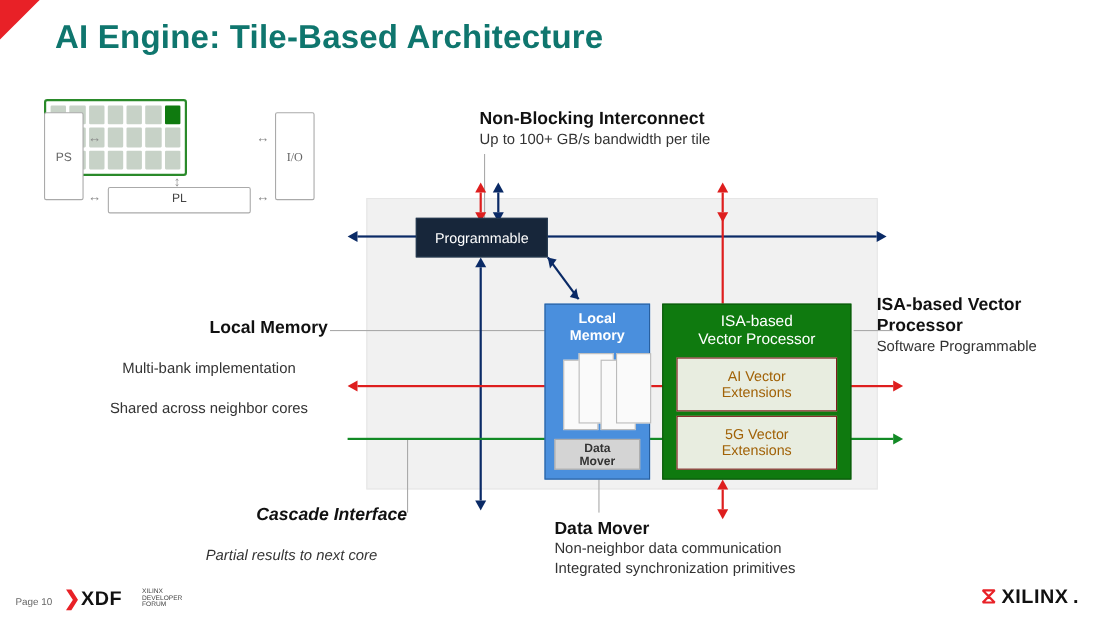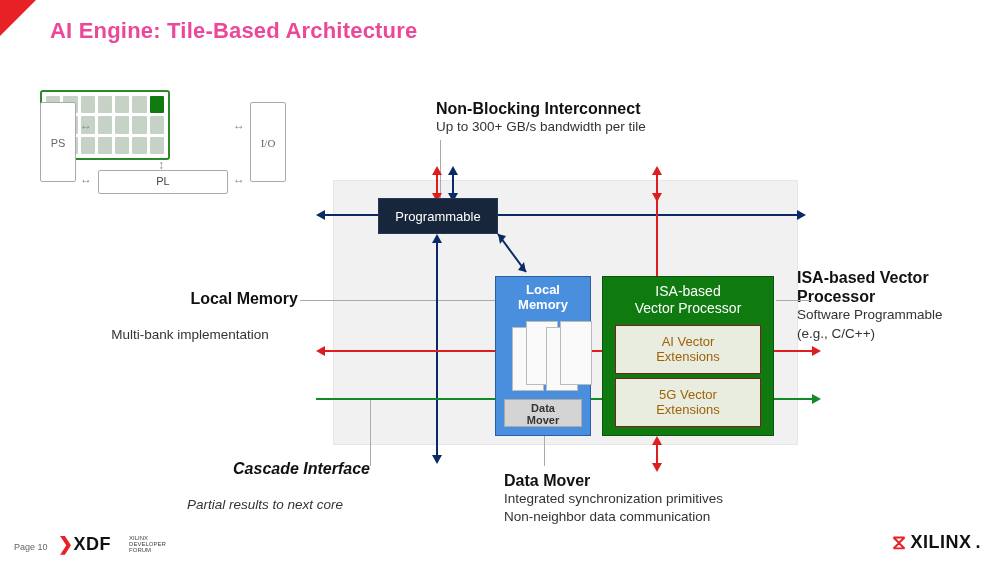--- a/index.html
+++ b/index.html
@@ -1,18 +1,18 @@
 <!DOCTYPE html>
 <html><head>
 <meta charset="utf-8">
 <style>
   * { box-sizing: border-box; margin: 0; padding: 0; }
   html, body { width: 999px; height: 564px; font-family: Arial, Helvetica, sans-serif; background: #fff; position: relative; overflow: hidden; }
   .red-corner { position: absolute; top: 0; left: 0; width: 0; height: 0; border-top: 36px solid #e82127; border-right: 36px solid transparent; }
-  .title { position: absolute; top: 18px; left: 50px; font-size: 22px; font-weight: bold; color: #ec4899; letter-spacing: .2px; }
+  .title { position: absolute; top: 18px; left: 50px; font-size: 30px; font-weight: bold; color: #0f766e; letter-spacing: .2px; }
 
   
   .overview { position: absolute; top: 90px; left: 40px; width: 250px; height: 120px; }
   .ov-box { position: absolute; border: 1px solid #aaa; background: #fff; border-radius: 2px; }
   .ov-ps { left: 0; top: 12px; width: 36px; height: 80px; } .ov-ps span { display:block; text-align:center; padding-top:34px; font-size:11px; color:#666; }
   .ov-io { left: 210px; top: 12px; width: 36px; height: 80px; } .ov-io span { display:block; text-align:center; padding-top:34px; font-size:11px; color:#666;font-family:Liberation Serif, serif; }
   .ov-grid { left: 58px; top: 0; width: 130px; height: 70px; border: 2px solid #2a8a2a; border-radius:3px; padding:4px; display:grid; grid-template-columns: repeat(7,1fr); grid-template-rows: repeat(3,1fr); gap:3px; background:#fff;}
   .ov-grid div { background:#c7d2c7; border-radius:1px; }
   .ov-grid div.hi { background:#0f7a0f; }
   .ov-pl { left:58px; top: 80px; width:130px; height:24px; text-align:center; font-size:11px; color:#444; padding-top:4px;}
@@ -200,49 +200,49 @@
     <span>Extensions</span>
   </div>
   <div class="ext">
     <span>5G Vector</span><br>
     <span>Extensions</span>
   </div>
 </div>
 
 <div class="callout" style="left:436px; top:100px; width:320px;">
   <div class="h">Non-Blocking Interconnect</div>
-  <div class="p">Up to 300+ GB/s bandwidth per tile</div>
+  <div class="p">Up to 100+ GB/s bandwidth per tile</div>
 </div>
 <div class="lead-v" style="left:440px; top:140px; height:58px;"></div>
 
 <div class="callout label-c" style="left:82px; top:290px; width:216px;">
   <div class="h">Local Memory</div>
   <div class="p">Multi-bank implementation</div>
+  <div class="p">Shared across neighbor cores</div>
 </div>
 <div class="lead" style="left:300px; top:300px; width:196px;"></div>
 
 <div class="callout label-c" style="left:160px; top:460px; width:210px;font-style:italic;">
   <div class="h">Cascade Interface</div>
   <div class="p">Partial results to next core</div>
 </div>
 <div class="lead-v" style="left:370px; top:400px; height:66px;"></div>
 
 <div class="callout" style="left:504px; top:460px; width:300px;margin-top:12px;">
   <div class="h">Data Mover</div>
+  <div class="p">Non-neighbor data communication</div>
   <div class="p">Integrated synchronization primitives</div>
-  <div class="p">Non-neighbor data communication</div>
 </div>
 <div class="lead-v" style="left:544px; top:436px; height:30px;"></div>
 
 <div class="callout" style="left:797px; top:268px; width:180px;">
   <div class="h" style="line-height:1.2;">
      <span>ISA-based Vector Processor</span>
   </div>
   <div class="p">Software Programmable</div>
-  <div class="p">(e.g., C/C++)</div>
 </div>
 <div class="lead" style="left:776px; top:300px; width:36px;"></div>
 
 <div class="footer">
   <div class="page">Page 10</div>
   <div class="xdf">
     <span class="xdf-logo"><span class="chev">❯</span><span>XDF</span></span>
     <span class="xdf-sub">
       <span>XILINX</span><br>
       <span>DEVELOPER</span><br>

